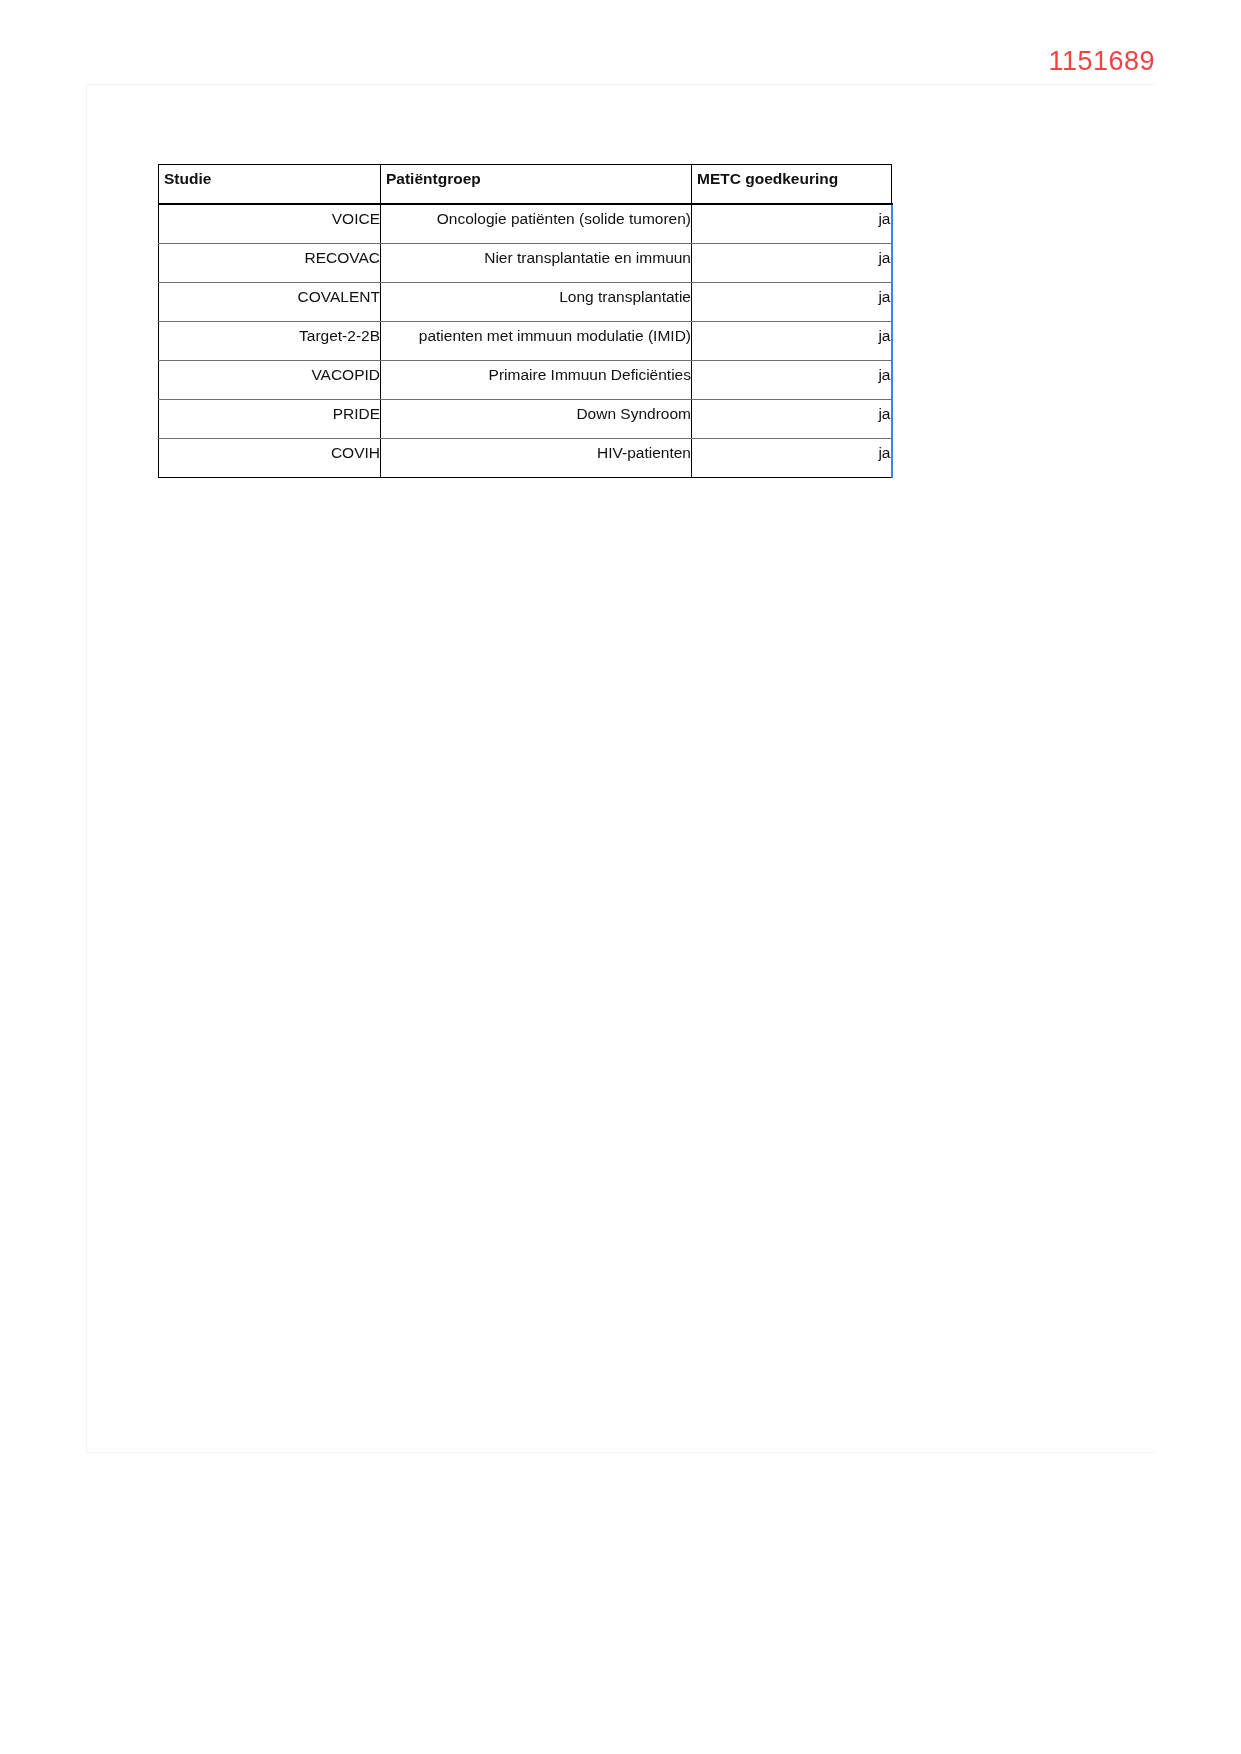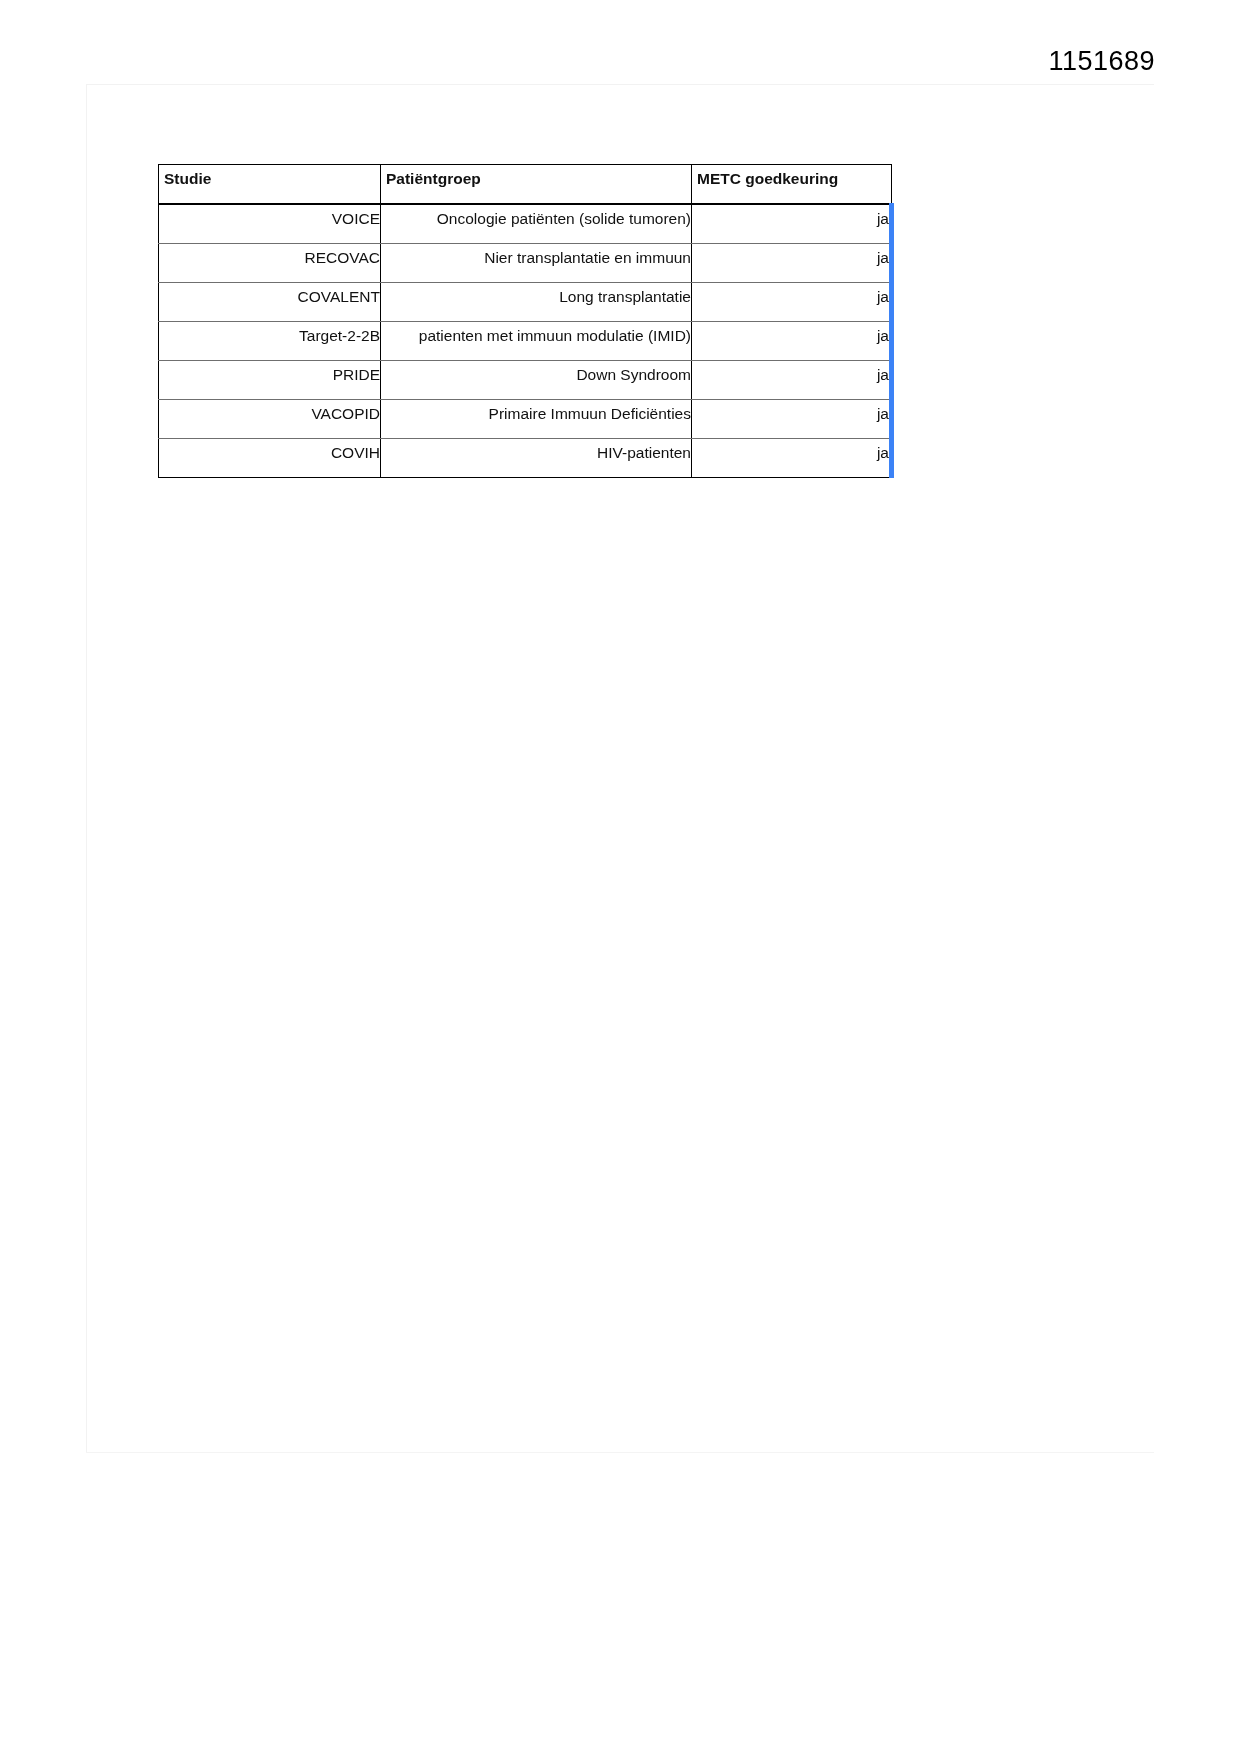--- a/index.html
+++ b/index.html
@@ -46,21 +46,21 @@
     background: #f4f4f4;
   }
 
   .doc-number {
     position: absolute;
     right: 86px;
     top: 46px;
     font-family: "Liberation Sans", sans-serif;
     font-size: 27px;
     letter-spacing: 0.5px;
-    color: #000000;
+    color: #ef4444;
     white-space: nowrap;
   }
 
   .table-wrap {
     position: absolute;
     left: 158px;
     top: 164px;
     width: 733px;
   }
 
@@ -98,21 +98,21 @@
     border-bottom: 1px solid #6f6f6f;
     text-align: right;
   }
   table.studies tbody tr:last-child td {
     border-bottom: 1px solid #000000;
   }
   table.studies tbody td:first-child {
     border-left: 1px solid #000000;
   }
   table.studies tbody td:last-child {
-    border-right: 5px solid #3b82f6;
+    border-right: 2px solid #3b82f6;
   }
   table.studies thead th:first-child { border-left: 1px solid #000000; }
   table.studies thead th:last-child { border-right: 1px solid #000000; }
   table.studies thead th { border-top: 1px solid #000000; }
 
   
   tr.tall td { height: 392px; }
   
   tr.medium td { height: 62px; }
   tr.semi td { height: 44px; }
@@ -162,27 +162,27 @@
             <td class="wrap-cell">COVALENT</td>
             <td class="wrap-cell">Long transplantatie</td>
             <td class="wrap-cell">ja</td>
           </tr>
           <tr class="tall">
             <td class="wrap-cell">Target-2-2B</td>
             <td class="wrap-cell">patienten met immuun modulatie (IMID)</td>
             <td class="wrap-cell">ja</td>
           </tr>
           <tr>
-            <td class="wrap-cell">PRIDE</td>
-            <td class="wrap-cell">Down Syndroom</td>
+            <td class="wrap-cell">VACOPID</td>
+            <td class="wrap-cell">Primaire Immuun Deficiënties</td>
             <td class="wrap-cell">ja</td>
           </tr>
           <tr>
-            <td class="wrap-cell">VACOPID</td>
-            <td class="wrap-cell">Primaire Immuun Deficiënties</td>
+            <td class="wrap-cell">PRIDE</td>
+            <td class="wrap-cell">Down Syndroom</td>
             <td class="wrap-cell">ja</td>
           </tr>
           <tr class="semi">
             <td class="wrap-cell">COVIH</td>
             <td class="wrap-cell">HIV-patienten</td>
             <td class="wrap-cell">ja</td>
           </tr>
         </tbody>
     </table>
   </div>

